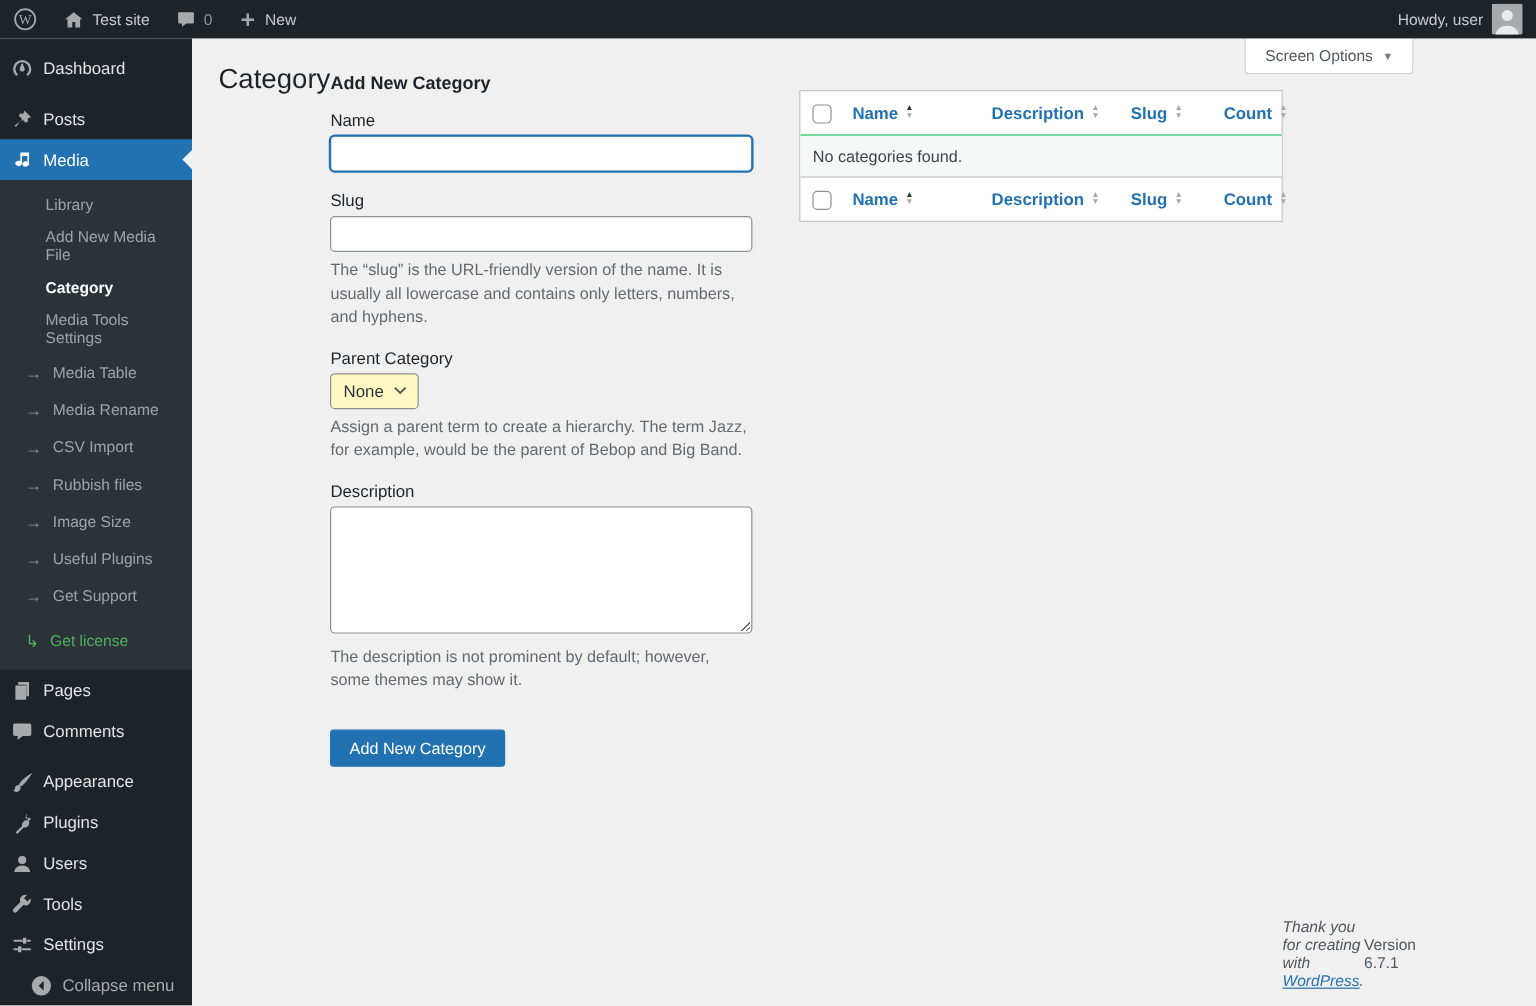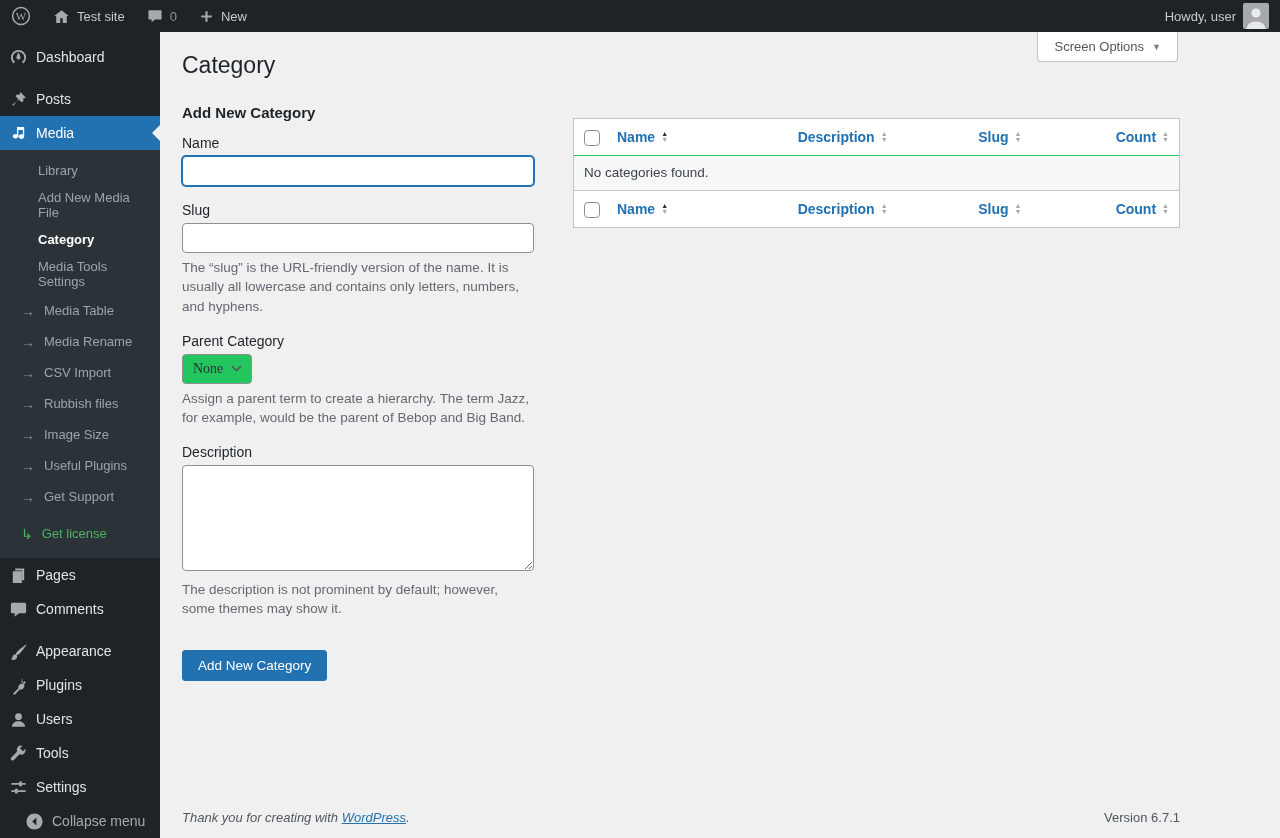--- a/index.html
+++ b/index.html
@@ -46,21 +46,21 @@
   .sub-item { display:block; padding:6px 12px 6px 38px; color:#9ea4a9; }
   .sub-item.current { color:#fff; font-weight:bold; }
   .sub-arrow { display:flex; align-items:center; gap:9px; padding:8px 12px 8px 21px; color:#9ea4a9; }
   .sub-arrow .arrow-glyph { color:#8d9196; font-size:14px; line-height:1; }
   .sub-license { margin-top:6px; color:#4fb163; }
   .sub-license .arrow-glyph { color:#4fb163; }
 
   
   .content {
     position:absolute; top:32px; left:160px; width:1040px; height:806px;
-    padding:10px 20px 0 22px; display:flex; flex-direction:column;justify-content:flex-end;
+    padding:10px 20px 0 22px; display:flex; flex-direction:row;justify-content:flex-end;
   }
   .screen-options {
     position:absolute; top:0; right:22px; background:#fff;
     border:1px solid #c3c4c7; border-top:none; border-radius:0 0 4px 4px;
     padding:7px 16px; font-size:13px; color:#50575e; display:flex; align-items:center; gap:8px;
   }
   .screen-options .so-arrow { font-size:9px; color:#787c82; }
   h1.page-title { font-size:23px; font-weight:400; margin:0; padding:9px 0 4px; line-height:1.3; color:#1d2327; }
   .columns { display:flex; gap:39px; align-items:flex-start; }
   .form-col { width:352px; flex:0 0 352px; }
@@ -68,21 +68,21 @@
   .field { margin-bottom:16px; }
   .field label { display:block; font-size:14px; margin-bottom:5px; color:#1d2327; }
   .txt {
     width:100%; height:30px; border:1px solid #8c8f94; border-radius:4px;
     background:#fff; padding:0 8px; font-size:14px; font-family:"Liberation Sans",sans-serif; color:#2c3338;
   }
   .txt.focused { border-color:#2271b1; box-shadow:0 0 0 1px #2271b1; outline:none; }
   .help { font-size:13.5px; color:#646970; margin-top:5px; line-height:1.45; }
   .select-box {
     display:inline-flex; align-items:center; gap:8px; height:30px; padding:0 9px 0 10px;
-    border:1px solid #8c8f94; border-radius:4px; background:#22c55e; font-size:14px; color:#2c3338; cursor:pointer;font-family:Liberation Serif, serif;
+    border:1px solid #8c8f94; border-radius:4px; background:#fef9c3; font-size:14px; color:#2c3338; cursor:pointer;
   }
   .select-box svg { display:block; }
   .ta-wrap { position:relative; }
   textarea.ta {
     width:100%; height:106px; border:1px solid #8c8f94; border-radius:4px; background:#fff;
     padding:6px 8px; font-size:14px; font-family:"Liberation Sans",sans-serif; resize:vertical; color:#2c3338;
   }
   .btn-primary {
     display:inline-block; margin-top:15px; background:#2271b1; border:1px solid #2271b1;
     color:#fff; font-size:13.5px; padding:7px 15px; border-radius:3px; cursor:pointer;

